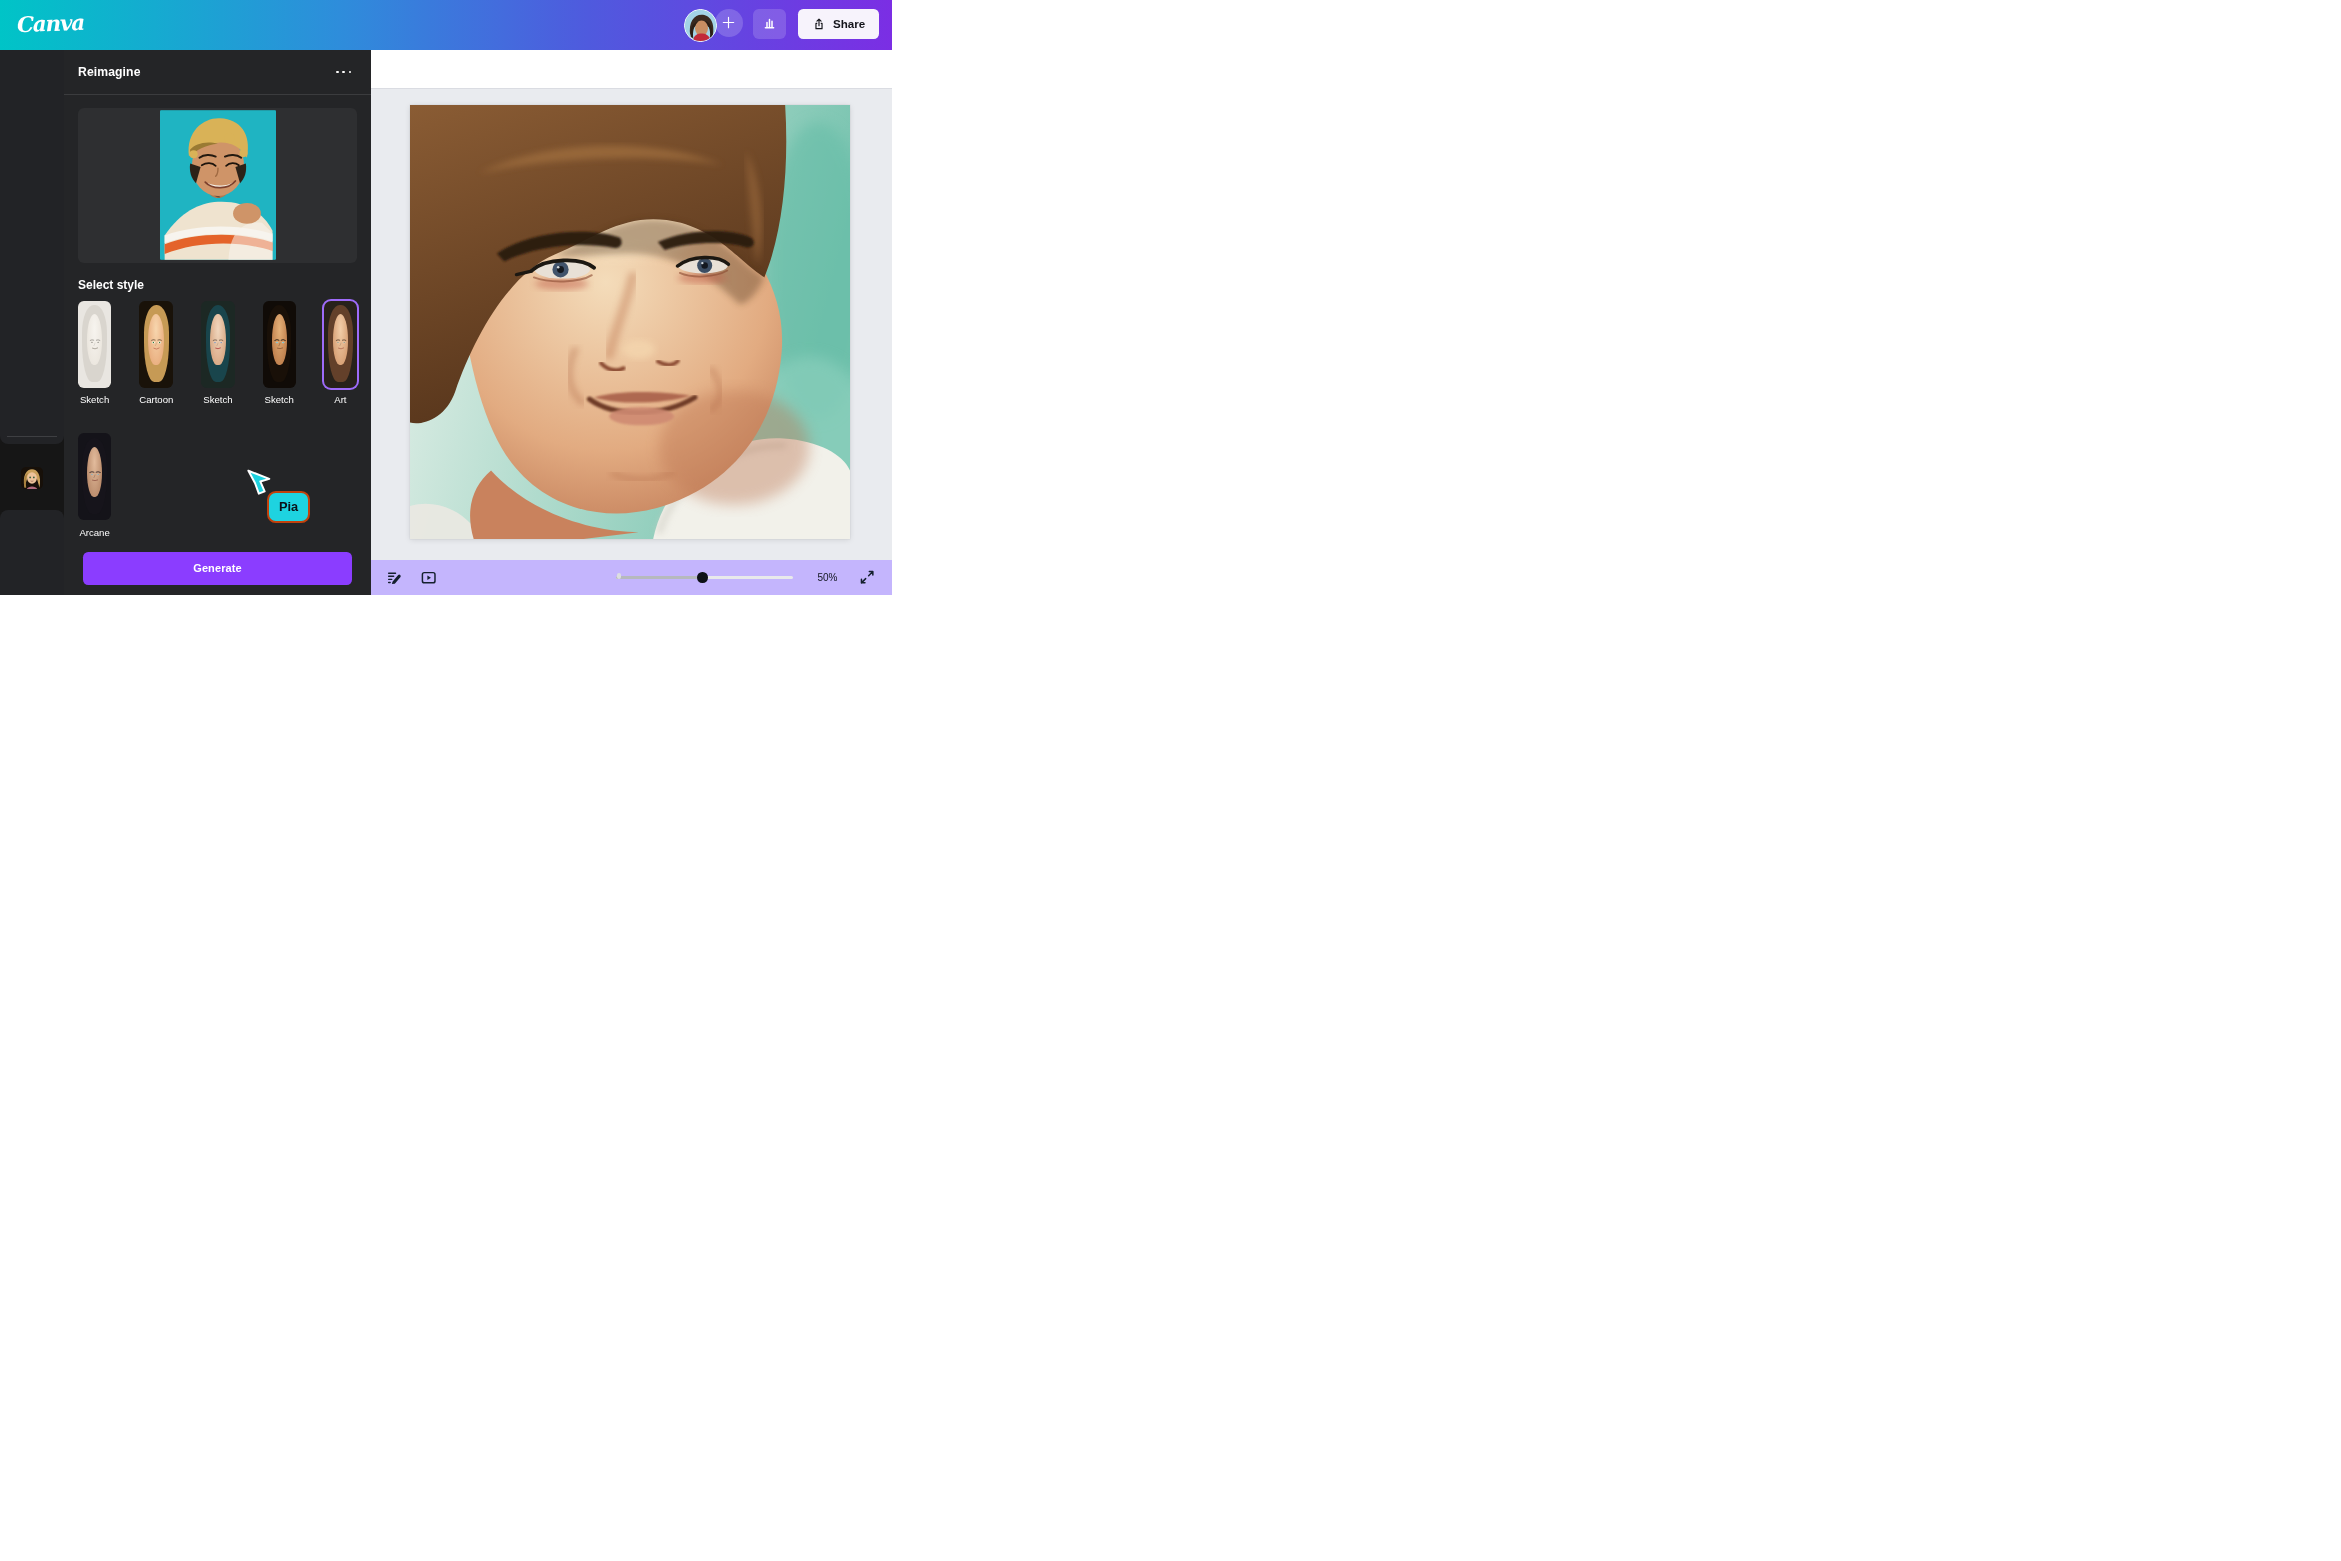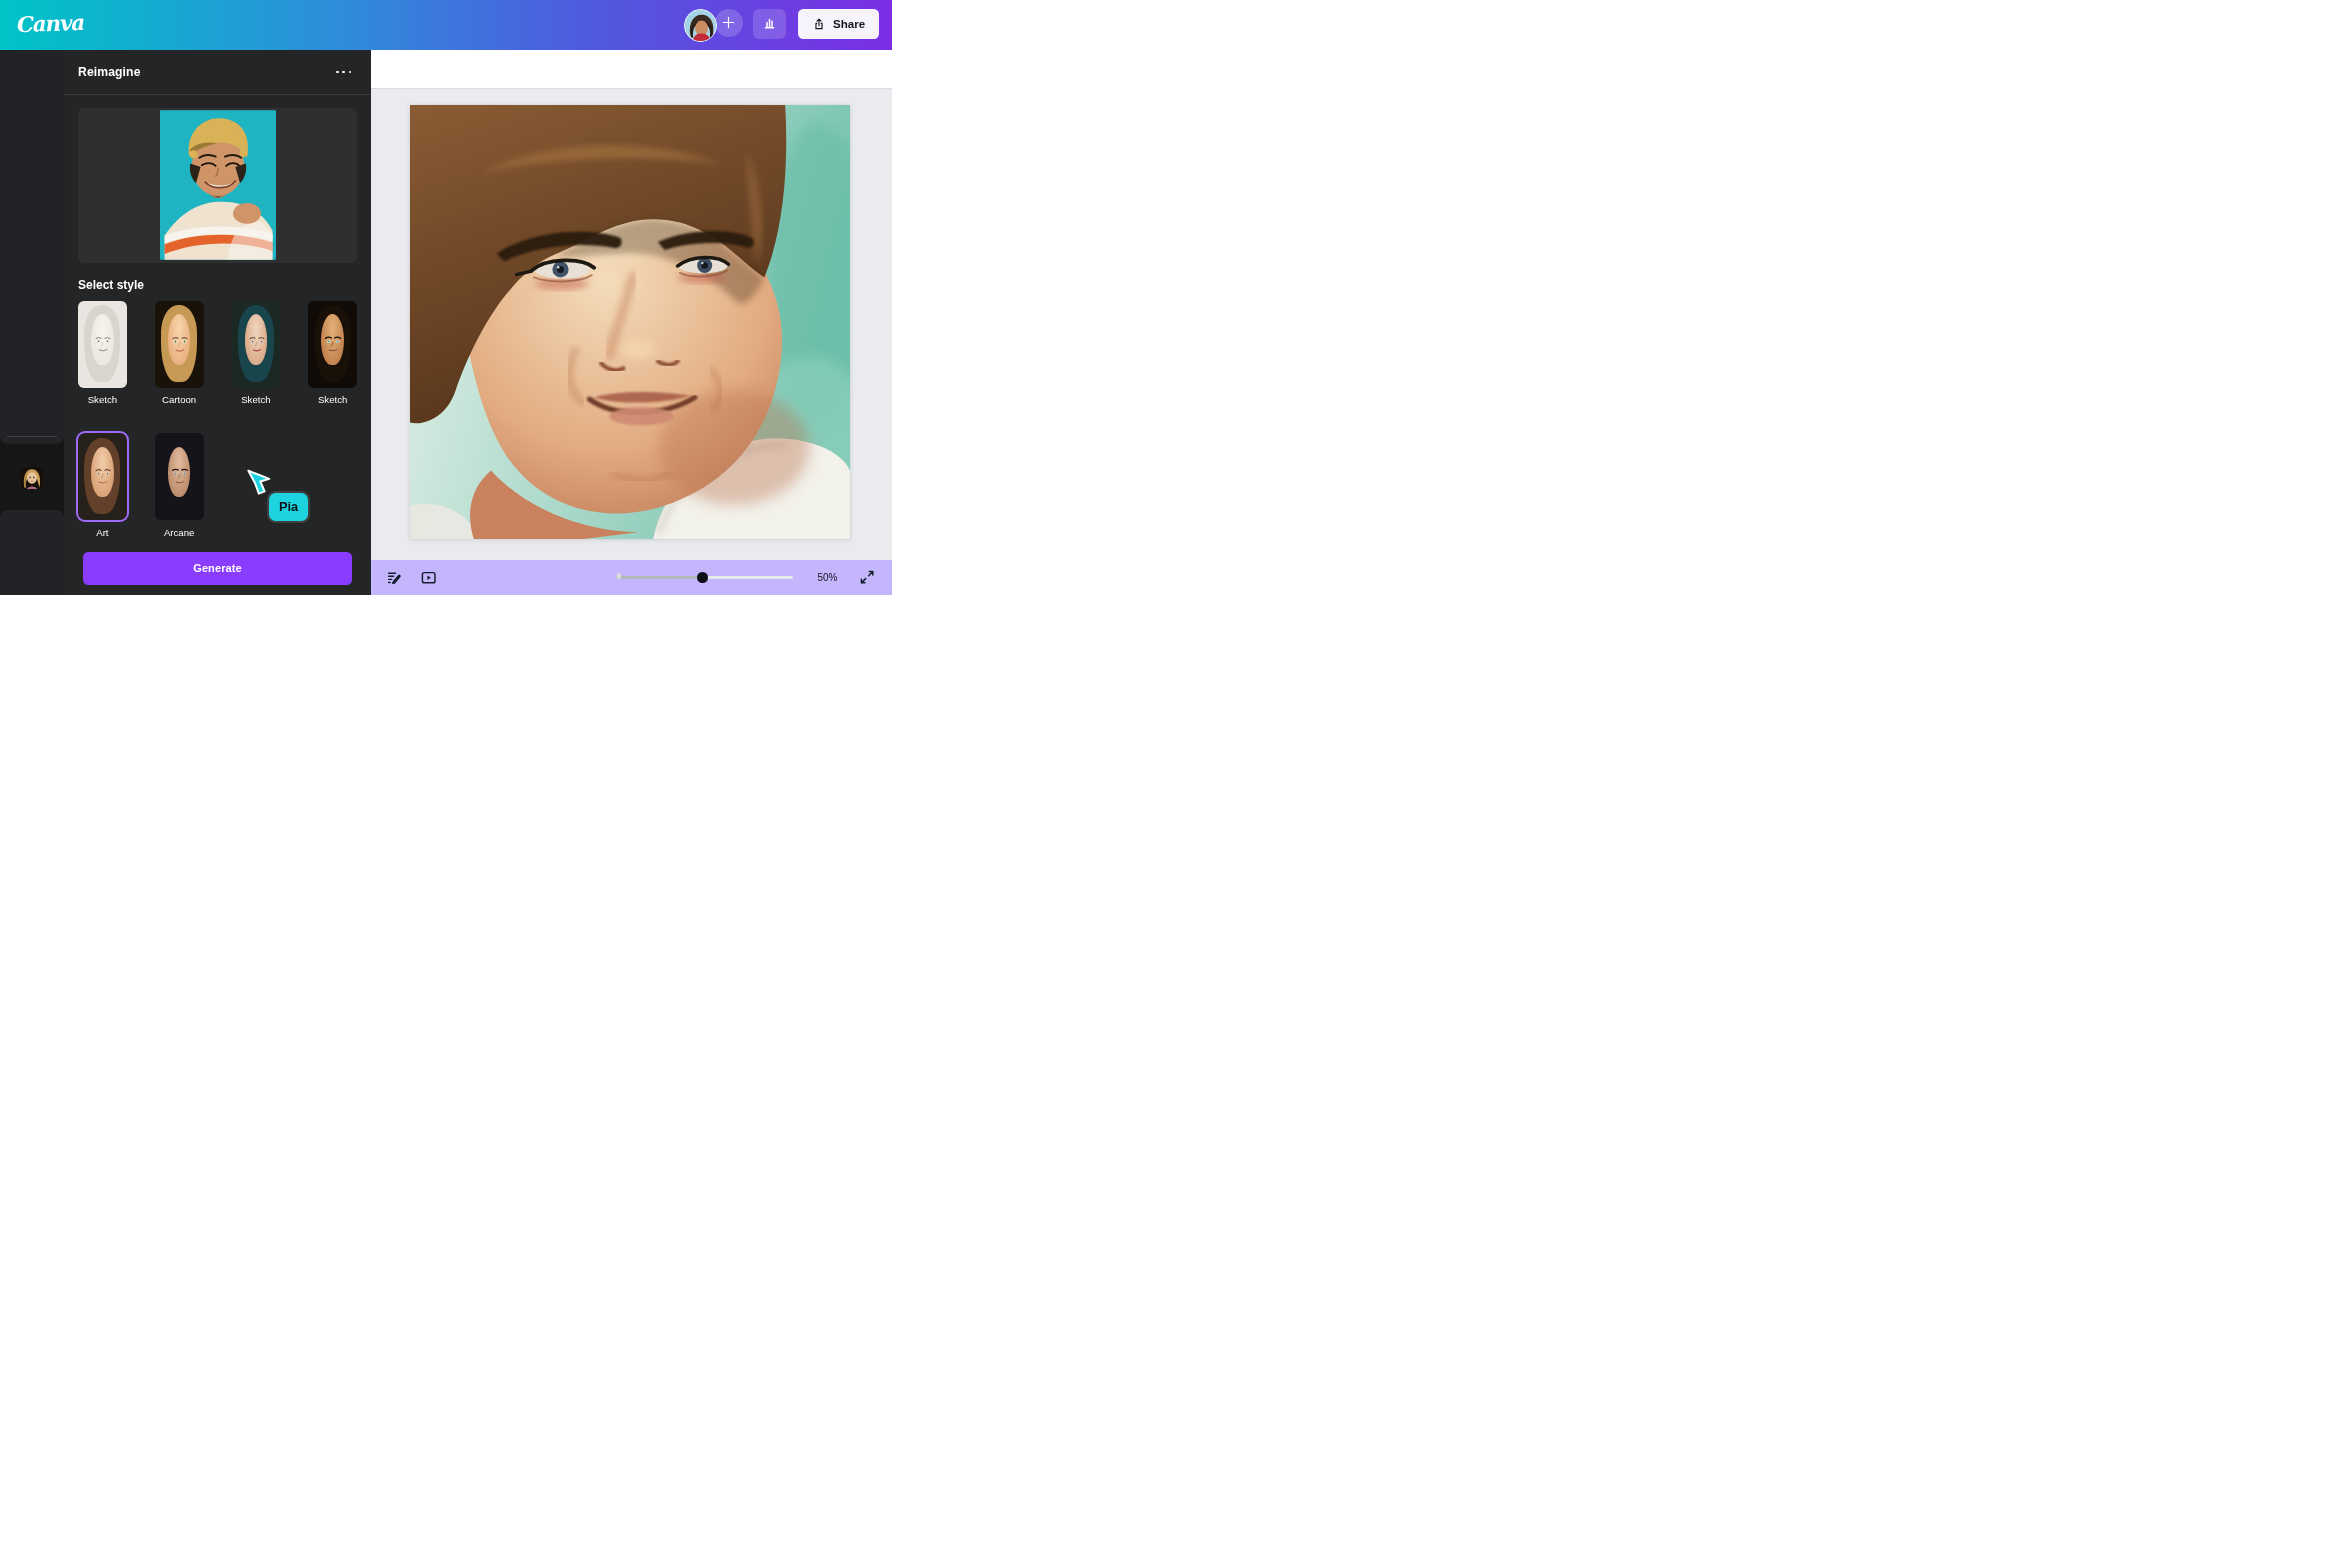--- a/index.html
+++ b/index.html
@@ -45,21 +45,21 @@
   .panel-header { height:45px; display:flex; align-items:center; justify-content:space-between;
     padding:0 15px 0 14px; border-bottom:0.6px solid #3b3c3e; }
   .panel-title { font-size:12.2px; font-weight:700; letter-spacing:0.1px; }
   .more-btn { background:none; border:none; display:flex; gap:3.5px; padding:4.6px; cursor:pointer; }
   .more-btn i { width:2.9px; height:2.9px; border-radius:50%; background:#fff; }
   .panel-body { padding:12.8px 14px 0 14px; }
   .preview-box { width:100%; height:155px; background:#2e2f31; border-radius:5.8px;
     display:flex; align-items:center; justify-content:center; }
   .preview-photo { width:116px; height:150px; border-radius:1.2px; overflow:hidden; }
   .select-style { margin-top:15px; font-size:12px; font-weight:700; }
-  .style-grid { margin-top:9.3px; display:grid; grid-template-columns:repeat(4,1fr);
+  .style-grid { margin-top:9.3px; display:grid; grid-template-columns:repeat(5,1fr);
     column-gap:8.1px; row-gap:10.5px;gap:28px; }
   .style-cell { display:flex; flex-direction:column; align-items:center; }
   .tile { position:relative; width:100%; height:87px; border-radius:5.8px; overflow:hidden;
     background:var(--bg); cursor:pointer; }
   .tile .t-hair { position:absolute; left:13%; right:13%; top:5%; bottom:7%;
     border-radius:48% 48% 40% 40% / 36% 36% 52% 52%; background:var(--hair); }
   .tile .t-face { position:absolute; left:27%; right:27%; top:15%; height:58%;
     border-radius:50% 50% 46% 46% / 52% 52% 48% 48%;
     background:radial-gradient(ellipse at 50% 30%, var(--skinhi) 0%, var(--skin) 78%); }
   .tile svg.features { position:absolute; inset:0; width:100%; height:100%; }
@@ -92,21 +92,21 @@
     background:#b6b9bd; width:var(--pct); }
   .slider .dot { position:absolute; left:0.6px; top:1.2px; width:4.1px; height:6.4px; border-radius:2.3px; background:#dcdee1; }
   .slider .thumb { position:absolute; left:var(--pct); top:0; width:11px; height:11.6px; margin-left:-5.2px;
     border-radius:50%; background:#0e1117; }
   .zoom-label { width:30px; margin-left:14.5px; text-align:right; font-size:10px; font-weight:500; color:#12161f; }
   .expand-btn { margin-left:17.4px; }
 
   
   .collab-cursor { position:absolute; left:246px; top:469px; z-index:40; pointer-events:none; }
   .cursor-badge { position:absolute; left:267px; top:491px; z-index:40; background:#1ed3e0;
-    border:2px solid #404040; border-radius:8.7px; padding:5.8px 10px 7px 10px; color:#0b1118;
+    border:2px solid #c2410c; border-radius:8.7px; padding:5.8px 10px 7px 10px; color:#0b1118;
     font-size:12.8px; font-weight:700; pointer-events:none; }
 </style>
 </head>
 <body>
 
 <div class="app">
 
   <header class="topbar">
     <div class="logo">Canva</div>
     <div class="topbar-right">

